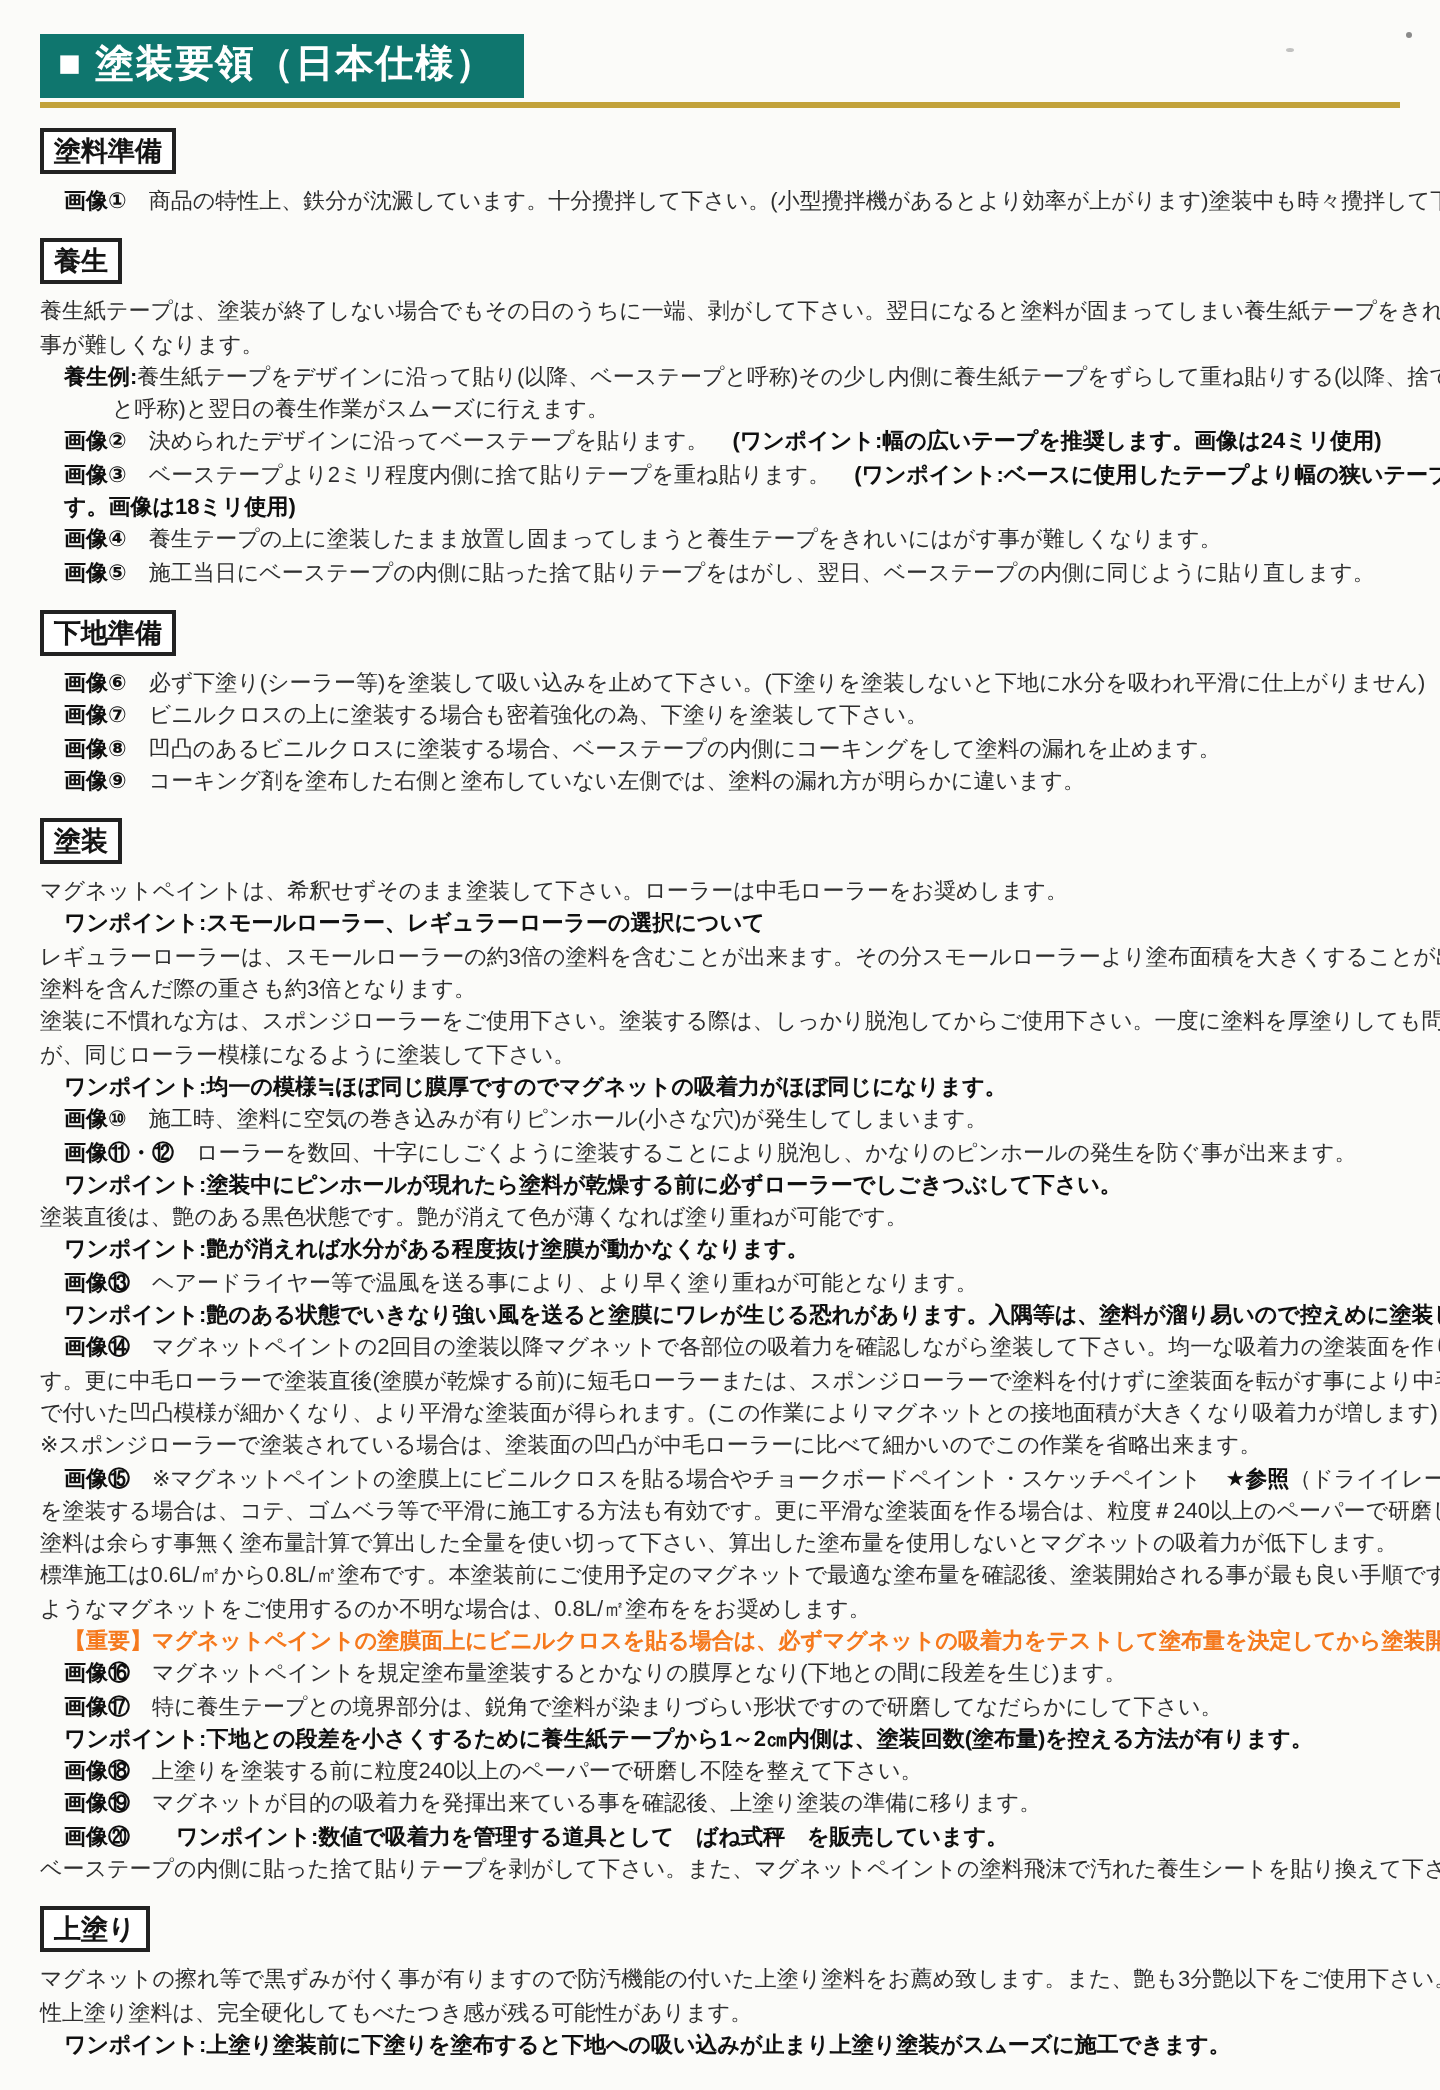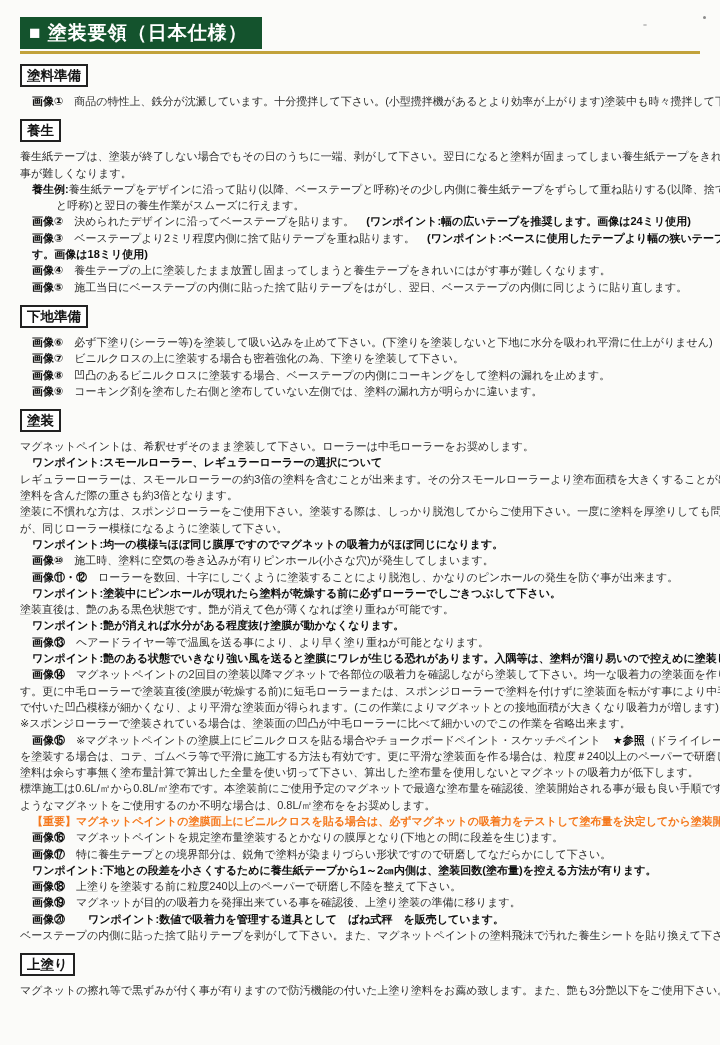--- a/index.html
+++ b/index.html
@@ -10,21 +10,21 @@
     color:#2e2e2e;
     overflow:hidden;
     position:relative;
   }
   .page{
     padding:17px 18px 0 20px;
     width:682px;
   }
   .title-banner{
     display:inline-block;
-    background:#14532d;
+    background:#0f766e;
     color:#ffffff;
     font-size:19px;
     font-weight:700;
     letter-spacing:1px;
     padding:4px 14px 4px 9px;
     line-height:24px;
     white-space:nowrap;
   }
   .gold-rule{
     width:680px;height:3px;
@@ -72,15 +72,15 @@
 
 <div class="page">
   <div class="title-banner">■ 塗装要領（日本仕様）</div>
   <div class="gold-rule"></div>
 
   <div>
       <section><div class="sec-h">塗料準備</div><div class="ln"><span class="b">画像①</span><span>　商品の特性上、鉄分が沈澱しています。十分攪拌して下さい。(小型攪拌機があるとより効率が上がります)塗装中も時々攪拌して下さい。</span></div></section>
       <section><div class="sec-h">養生</div><div class="ln"><span>養生紙テープは、塗装が終了しない場合でもその日のうちに一端、剥がして下さい。翌日になると塗料が固まってしまい養生紙テープをきれいに剥がす</span></div><div class="ln"><span>事が難しくなります。</span></div><div class="ln"><span class="b">養生例:</span><span>養生紙テープをデザインに沿って貼り(以降、ベーステープと呼称)その少し内側に養生紙テープをずらして重ね貼りする(以降、捨て貼りテープ</span></div><div class="ln" style="padding-left: 36px;"><span>と呼称)と翌日の養生作業がスムーズに行えます。</span></div><div class="ln"><span class="b">画像②</span><span>　決められたデザインに沿ってベーステープを貼ります。</span><span class="b">(ワンポイント:幅の広いテープを推奨します。画像は24ミリ使用)</span></div><div class="ln"><span class="b">画像③</span><span>　ベーステープより2ミリ程度内側に捨て貼りテープを重ね貼ります。</span><span class="b">(ワンポイント:ベースに使用したテープより幅の狭いテープを使用しま</span></div><div class="ln"><span class="b">す。画像は18ミリ使用)</span></div><div class="ln"><span class="b">画像④</span><span>　養生テープの上に塗装したまま放置し固まってしまうと養生テープをきれいにはがす事が難しくなります。</span></div><div class="ln"><span class="b">画像⑤</span><span>　施工当日にベーステープの内側に貼った捨て貼りテープをはがし、翌日、ベーステープの内側に同じように貼り直します。</span></div></section>
       <section><div class="sec-h">下地準備</div><div class="ln"><span class="b">画像⑥</span><span>　必ず下塗り(シーラー等)を塗装して吸い込みを止めて下さい。(下塗りを塗装しないと下地に水分を吸われ平滑に仕上がりません)</span></div><div class="ln"><span class="b">画像⑦</span><span>　ビニルクロスの上に塗装する場合も密着強化の為、下塗りを塗装して下さい。</span></div><div class="ln"><span class="b">画像⑧</span><span>　凹凸のあるビニルクロスに塗装する場合、ベーステープの内側にコーキングをして塗料の漏れを止めます。</span></div><div class="ln"><span class="b">画像⑨</span><span>　コーキング剤を塗布した右側と塗布していない左側では、塗料の漏れ方が明らかに違います。</span></div></section>
       <section><div class="sec-h">塗装</div><div class="ln"><span>マグネットペイントは、希釈せずそのまま塗装して下さい。ローラーは中毛ローラーをお奨めします。</span></div><div class="ln"><span class="b">ワンポイント:スモールローラー、レギュラーローラーの選択について</span></div><div class="ln"><span>レギュラーローラーは、スモールローラーの約3倍の塗料を含むことが出来ます。その分スモールローラーより塗布面積を大きくすることが出来ますが、</span></div><div class="ln"><span>塗料を含んだ際の重さも約3倍となります。</span></div><div class="ln"><span>塗装に不慣れな方は、スポンジローラーをご使用下さい。塗装する際は、しっかり脱泡してからご使用下さい。一度に塗料を厚塗りしても問題ありません</span></div><div class="ln"><span>が、同じローラー模様になるように塗装して下さい。</span></div><div class="ln"><span class="b">ワンポイント:均一の模様≒ほぼ同じ膜厚ですのでマグネットの吸着力がほぼ同じになります。</span></div><div class="ln"><span class="b">画像⑩</span><span>　施工時、塗料に空気の巻き込みが有りピンホール(小さな穴)が発生してしまいます。</span></div><div class="ln"><span class="b">画像⑪・⑫</span><span>　ローラーを数回、十字にしごくように塗装することにより脱泡し、かなりのピンホールの発生を防ぐ事が出来ます。</span></div><div class="ln"><span class="b">ワンポイント:塗装中にピンホールが現れたら塗料が乾燥する前に必ずローラーでしごきつぶして下さい。</span></div><div class="ln"><span>塗装直後は、艶のある黒色状態です。艶が消えて色が薄くなれば塗り重ねが可能です。</span></div><div class="ln"><span class="b">ワンポイント:艶が消えれば水分がある程度抜け塗膜が動かなくなります。</span></div><div class="ln"><span class="b">画像⑬</span><span>　ヘアードライヤー等で温風を送る事により、より早く塗り重ねが可能となります。</span></div><div class="ln"><span class="b">ワンポイント:艶のある状態でいきなり強い風を送ると塗膜にワレが生じる恐れがあります。入隅等は、塗料が溜り易いので控えめに塗装して下さい。</span></div><div class="ln"><span class="b">画像⑭</span><span>　マグネットペイントの2回目の塗装以降マグネットで各部位の吸着力を確認しながら塗装して下さい。均一な吸着力の塗装面を作り易くなりま</span></div><div class="ln"><span>す。更に中毛ローラーで塗装直後(塗膜が乾燥する前)に短毛ローラーまたは、スポンジローラーで塗料を付けずに塗装面を転がす事により中毛ローラー</span></div><div class="ln"><span>で付いた凹凸模様が細かくなり、より平滑な塗装面が得られます。(この作業によりマグネットとの接地面積が大きくなり吸着力が増します)</span></div><div class="ln"><span>※スポンジローラーで塗装されている場合は、塗装面の凹凸が中毛ローラーに比べて細かいのでこの作業を省略出来ます。</span></div><div class="ln"><span class="b">画像⑮</span><span>　※マグネットペイントの塗膜上にビニルクロスを貼る場合やチョークボードペイント・スケッチペイント</span><span class="b">★参照</span><span>（ドライイレースペイント）</span></div><div class="ln"><span>を塗装する場合は、コテ、ゴムベラ等で平滑に施工する方法も有効です。更に平滑な塗装面を作る場合は、粒度＃240以上のペーパーで研磨して下さい。</span></div><div class="ln"><span>塗料は余らす事無く塗布量計算で算出した全量を使い切って下さい、算出した塗布量を使用しないとマグネットの吸着力が低下します。</span></div><div class="ln"><span>標準施工は0.6L/㎡から0.8L/㎡塗布です。本塗装前にご使用予定のマグネットで最適な塗布量を確認後、塗装開始される事が最も良い手順ですが、どの</span></div><div class="ln"><span>ようなマグネットをご使用するのか不明な場合は、0.8L/㎡塗布ををお奨めします。</span></div><div class="ln" style="color: rgb(245, 121, 29);"><span class="b" style="color: rgb(245, 121, 29);">【重要】マグネットペイントの塗膜面上にビニルクロスを貼る場合は、必ずマグネットの吸着力をテストして塗布量を決定してから塗装開始して下さい。</span></div><div class="ln"><span class="b">画像⑯</span><span>　マグネットペイントを規定塗布量塗装するとかなりの膜厚となり(下地との間に段差を生じ)ます。</span></div><div class="ln"><span class="b">画像⑰</span><span>　特に養生テープとの境界部分は、鋭角で塗料が染まりづらい形状ですので研磨してなだらかにして下さい。</span></div><div class="ln"><span class="b">ワンポイント:下地との段差を小さくするために養生紙テープから1～2㎝内側は、塗装回数(塗布量)を控える方法が有ります。</span></div><div class="ln"><span class="b">画像⑱</span><span>　上塗りを塗装する前に粒度240以上のペーパーで研磨し不陸を整えて下さい。</span></div><div class="ln"><span class="b">画像⑲</span><span>　マグネットが目的の吸着力を発揮出来ている事を確認後、上塗り塗装の準備に移ります。</span></div><div class="ln"><span class="b">画像⑳</span><span class="b">　ワンポイント:数値で吸着力を管理する道具として　ばね式秤　を販売しています。</span></div><div class="ln"><span>ベーステープの内側に貼った捨て貼りテープを剥がして下さい。また、マグネットペイントの塗料飛沫で汚れた養生シートを貼り換えて下さい。</span></div></section>
-      <section><div class="sec-h">上塗り</div><div class="ln"><span>マグネットの擦れ等で黒ずみが付く事が有りますので防汚機能の付いた上塗り塗料をお薦め致します。また、艶も3分艶以下をご使用下さい。艶のある水</span></div></section>
+      <section><div class="sec-h">上塗り</div><div class="ln"><span>マグネットの擦れ等で黒ずみが付く事が有りますので防汚機能の付いた上塗り塗料をお薦め致します。また、艶も3分艶以下をご使用下さい。艶のある水</span></div><div class="ln"><span>性上塗り塗料は、完全硬化してもべたつき感が残る可能性があります。</span></div><div class="ln"><span class="b">ワンポイント:上塗り塗装前に下塗りを塗布すると下地への吸い込みが止まり上塗り塗装がスムーズに施工できます。</span></div></section>
     </div>
 </div>
 
 </body></html>

